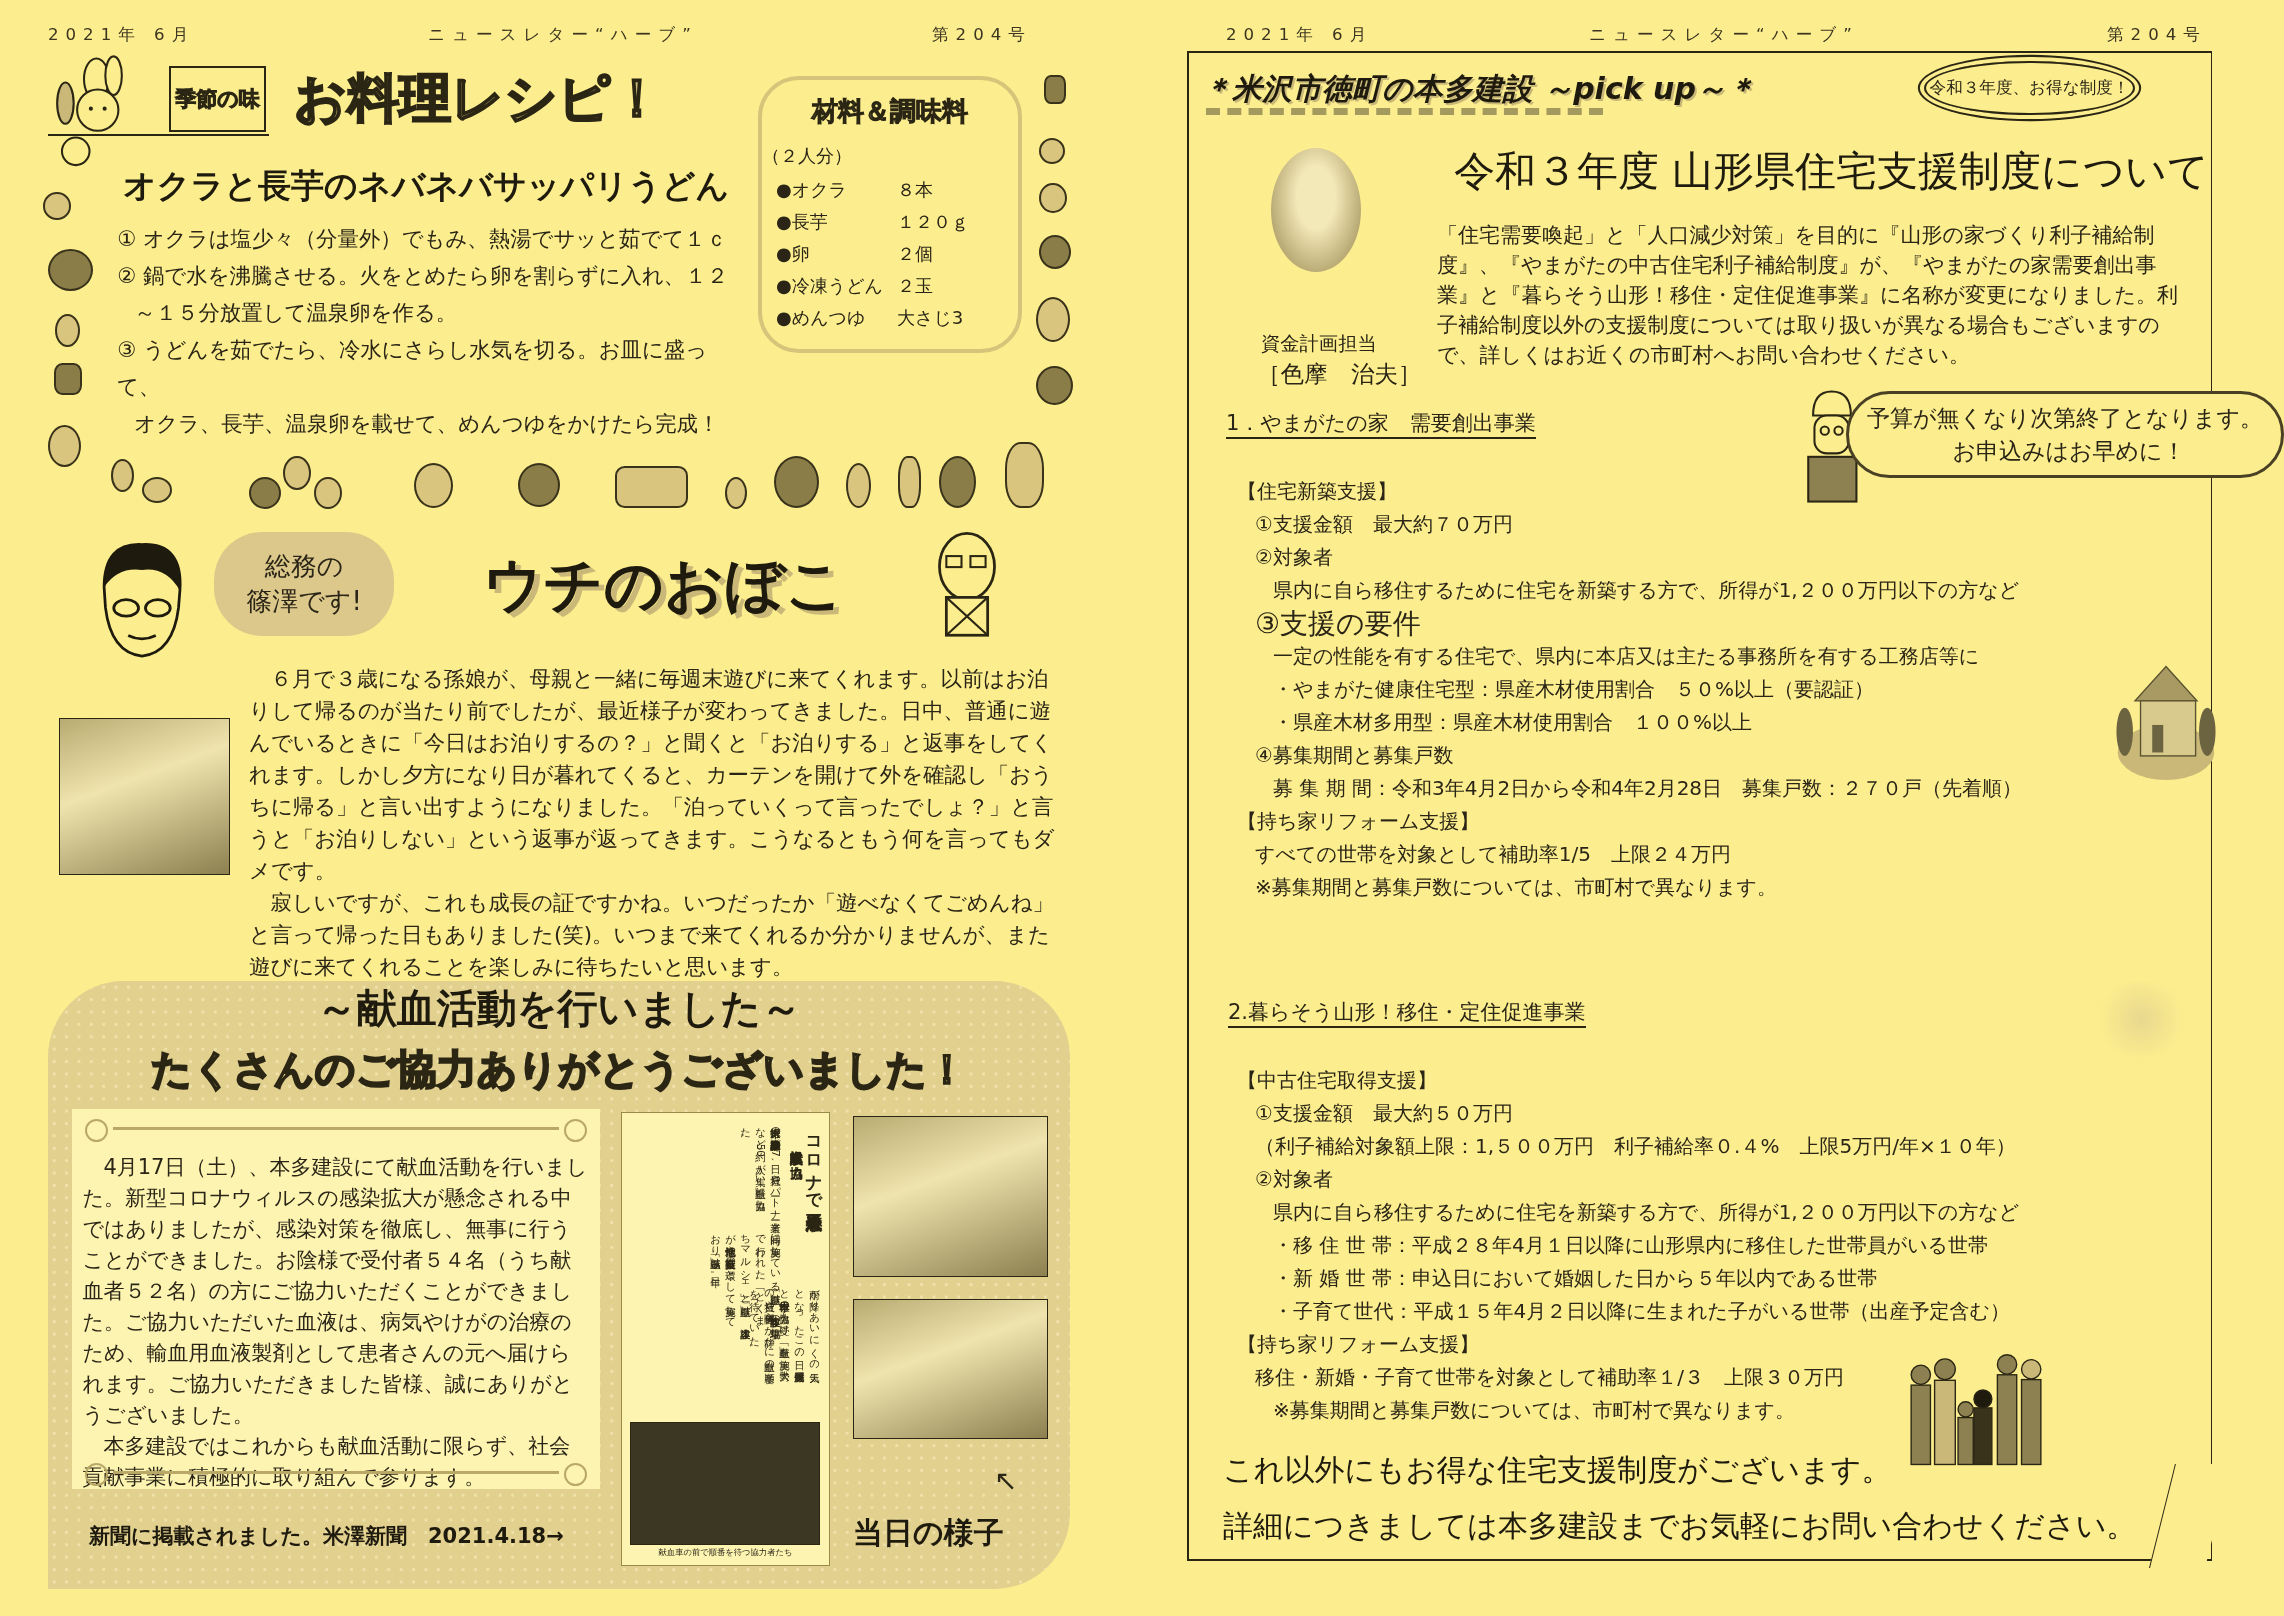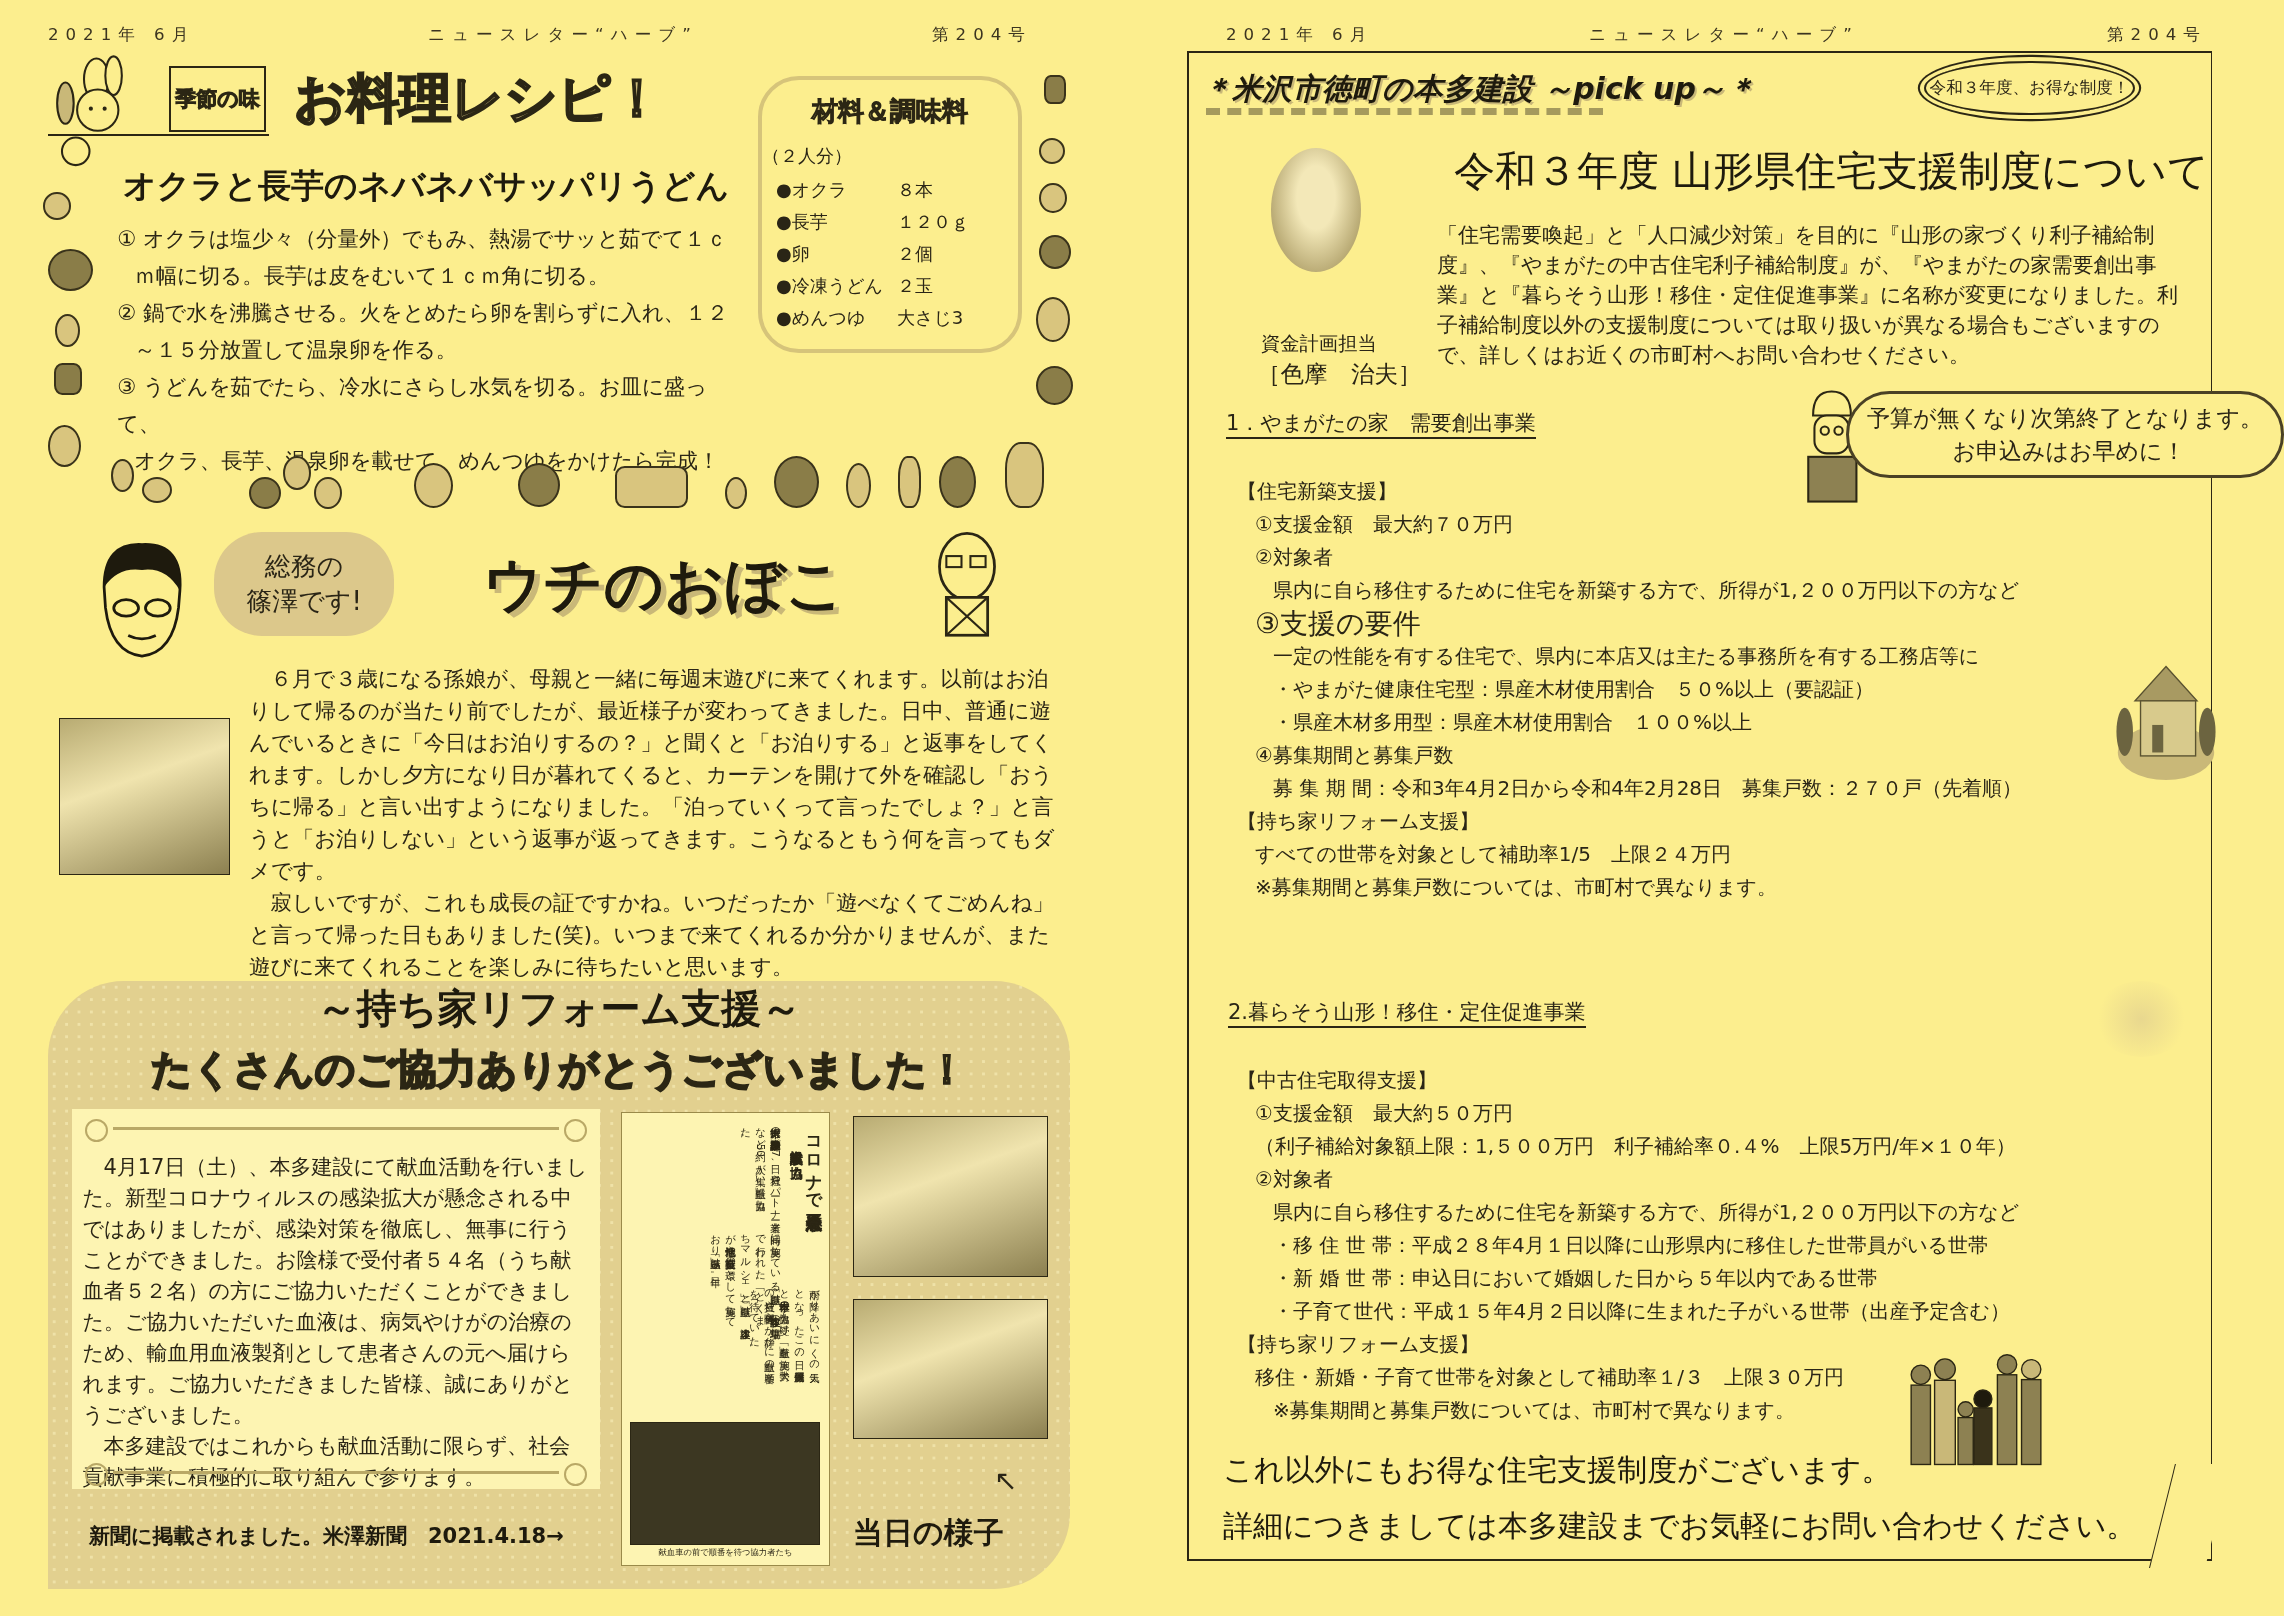--- a/index.html
+++ b/index.html
@@ -55,21 +55,20 @@
   <div class="abs box" style="left:169px;top:66px;width:93px;height:62px;display:flex;align-items:center;justify-content:center;">
     <span class="outlined" style="font-size:21px;-webkit-text-stroke:1px #2b2614;">季節の味</span>
   </div>
   <div class="abs" style="left:48px;top:134px;width:221px;border-top:2.8px solid #2b2614;"></div>
   <div class="abs outlined" style="left:294px;top:64px;font-size:52px;">お料理レシピ！</div>
 
   <div class="abs bold" style="left:123px;top:164px;font-size:33px;color:#1e1a0d;">オクラと長芋のネバネバサッパリうどん</div>
 
   <div class="abs" style="left:117px;top:220px;width:622px;">
     <div class="step">① オクラは塩少々（分量外）でもみ、熱湯でサッと茹でて１ｃ</div>
-    <div class="step" style="padding-left:17.3px;">ｍ幅に切る。長芋は皮をむいて１ｃｍ角に切る。</div>
     <div class="step">② 鍋で水を沸騰させる。火をとめたら卵を割らずに入れ、１２</div>
     <div class="step" style="padding-left:17.3px;">～１５分放置して温泉卵を作る。</div>
     <div class="step">③ うどんを茹でたら、冷水にさらし水気を切る。お皿に盛って、</div>
     <div class="step" style="padding-left:17.3px;">オクラ、長芋、温泉卵を載せて、めんつゆをかけたら完成！</div>
   </div>
 
   <div class="abs round-box" style="left:758px;top:76px;width:256px;height:269px;">
     <div class="outlined" style="text-align:center;margin-top:14px;font-size:26px;-webkit-text-stroke:1px #2b2614;">材料＆調味料</div>
     <div style="margin-top:15px;font-size:18px;">（２人分）</div>
     <div style="margin:5.5px 0 0 14px;">
@@ -149,21 +148,21 @@
   </div>
 
   <div class="abs photo light" style="left:59px;top:718px;width:169px;height:155px;"></div>
 
   <div class="abs body-text" style="left:249px;top:663px;width:808px;">
     <p style="margin:0;">　６月で３歳になる孫娘が、母親と一緒に毎週末遊びに来てくれます。以前はお泊りして帰るのが当たり前でしたが、最近様子が変わってきました。日中、普通に遊んでいるときに「今日はお泊りするの？」と聞くと「お泊りする」と返事をしてくれます。しかし夕方になり日が暮れてくると、カーテンを開けて外を確認し「おうちに帰る」と言い出すようになりました。「泊っていくって言ったでしょ？」と言うと「お泊りしない」という返事が返ってきます。こうなるともう何を言ってもダメです。</p>
     <p style="margin:0;">　寂しいですが、これも成長の証ですかね。いつだったか「遊べなくてごめんね」と言って帰った日もありました(笑)。いつまで来てくれるか分かりませんが、また遊びに来てくれることを楽しみに待ちたいと思います。</p>
   </div>
 
   <div class="abs pattern" style="left:48px;top:981px;width:1022px;height:608px;border-radius:76px 76px 76px 0;">
-    <div class="abs bold" style="left:0;width:100%;top:0;text-align:center;font-size:40px;color:#1e1a0d;">～持ち家リフォーム支援～</div>
+    <div class="abs bold" style="left:0;width:100%;top:0;text-align:center;font-size:40px;color:#1e1a0d;">～献血活動を行いました～</div>
     <div class="abs outlined" style="left:0;width:100%;top:61px;text-align:center;font-size:40px;color:#fcee8e;">たくさんのご協力ありがとうございました！</div>
 
     <div class="abs" style="left:24px;top:128px;width:528px;height:380px;background:#fdf4b2;">
       <div class="ornament" style="left:41px;right:41px;top:18px;"></div>
       <div class="body-text" style="position:absolute;left:10.4px;right:10.4px;top:43px;font-size:21px;line-height:31px;">
         <p style="margin:0;">　4月17日（土）、本多建設にて献血活動を行いました。新型コロナウィルスの感染拡大が懸念される中ではありましたが、感染対策を徹底し、無事に行うことができました。お陰様で受付者５４名（うち献血者５２名）の方にご協力いただくことができました。ご協力いただいた血液は、病気やけがの治療のため、輸血用血液製剤として患者さんの元へ届けられます。ご協力いただきました皆様、誠にありがとうございました。</p>
         <p style="margin:0;">　本多建設ではこれからも献血活動に限らず、社会貢献事業に積極的に取り組んで参ります。</p>
       </div>
       <div class="ornament" style="left:41px;right:41px;bottom:15px;"></div>
     </div>

